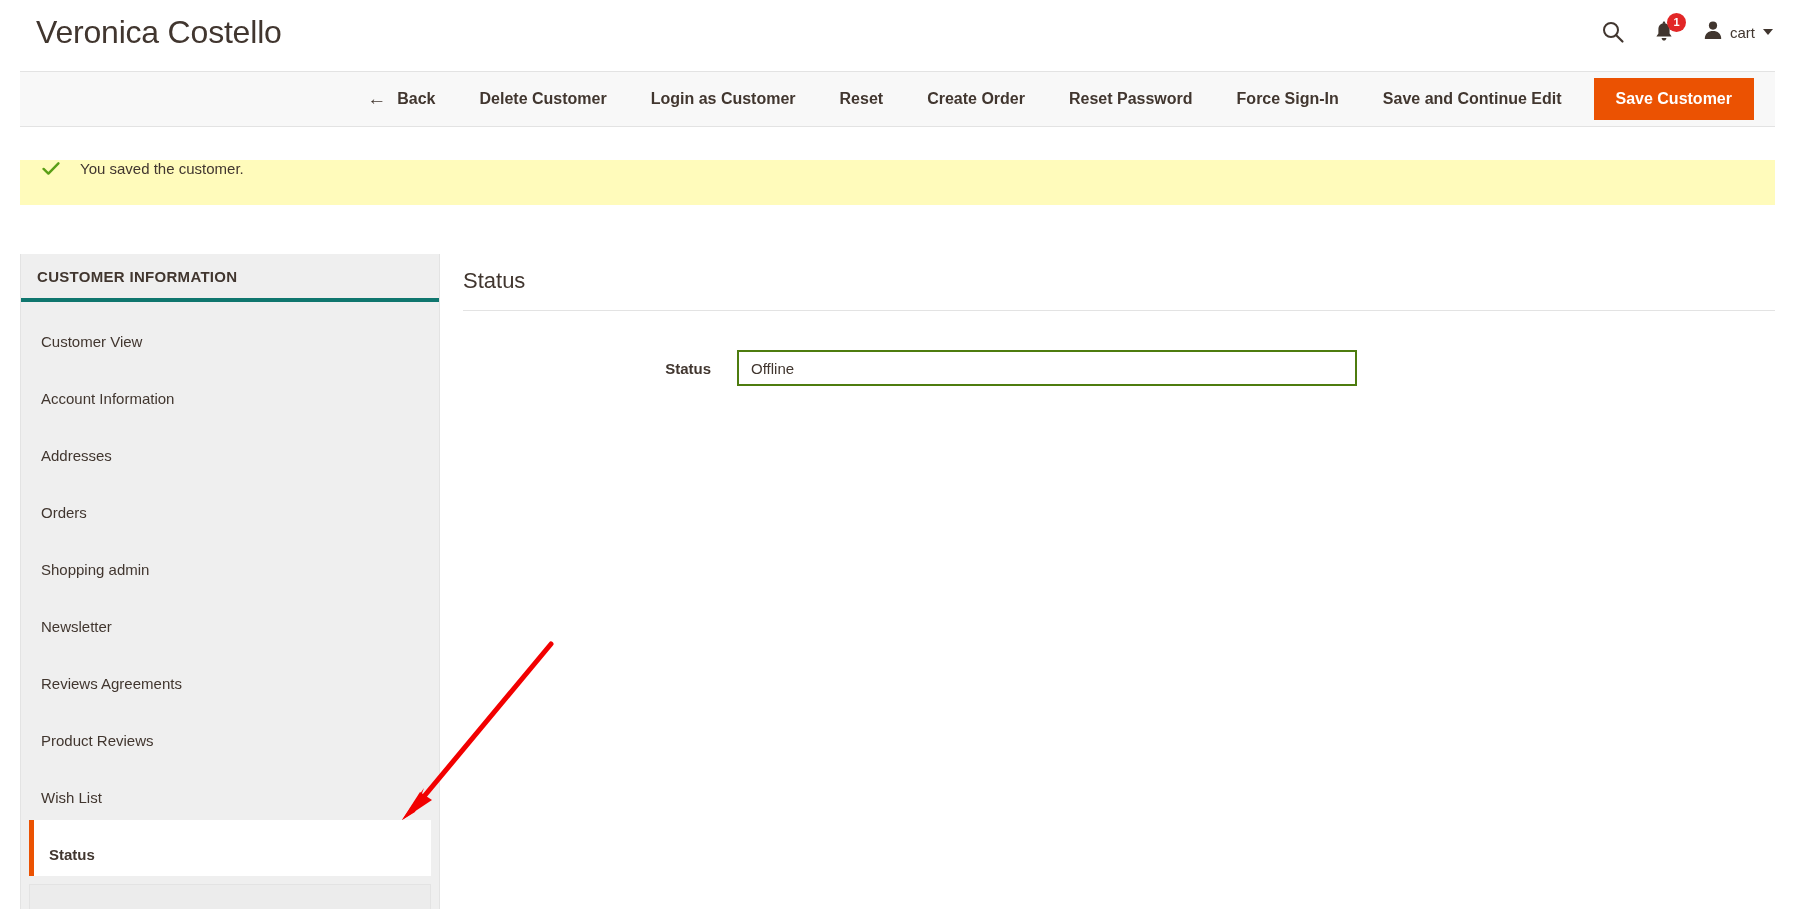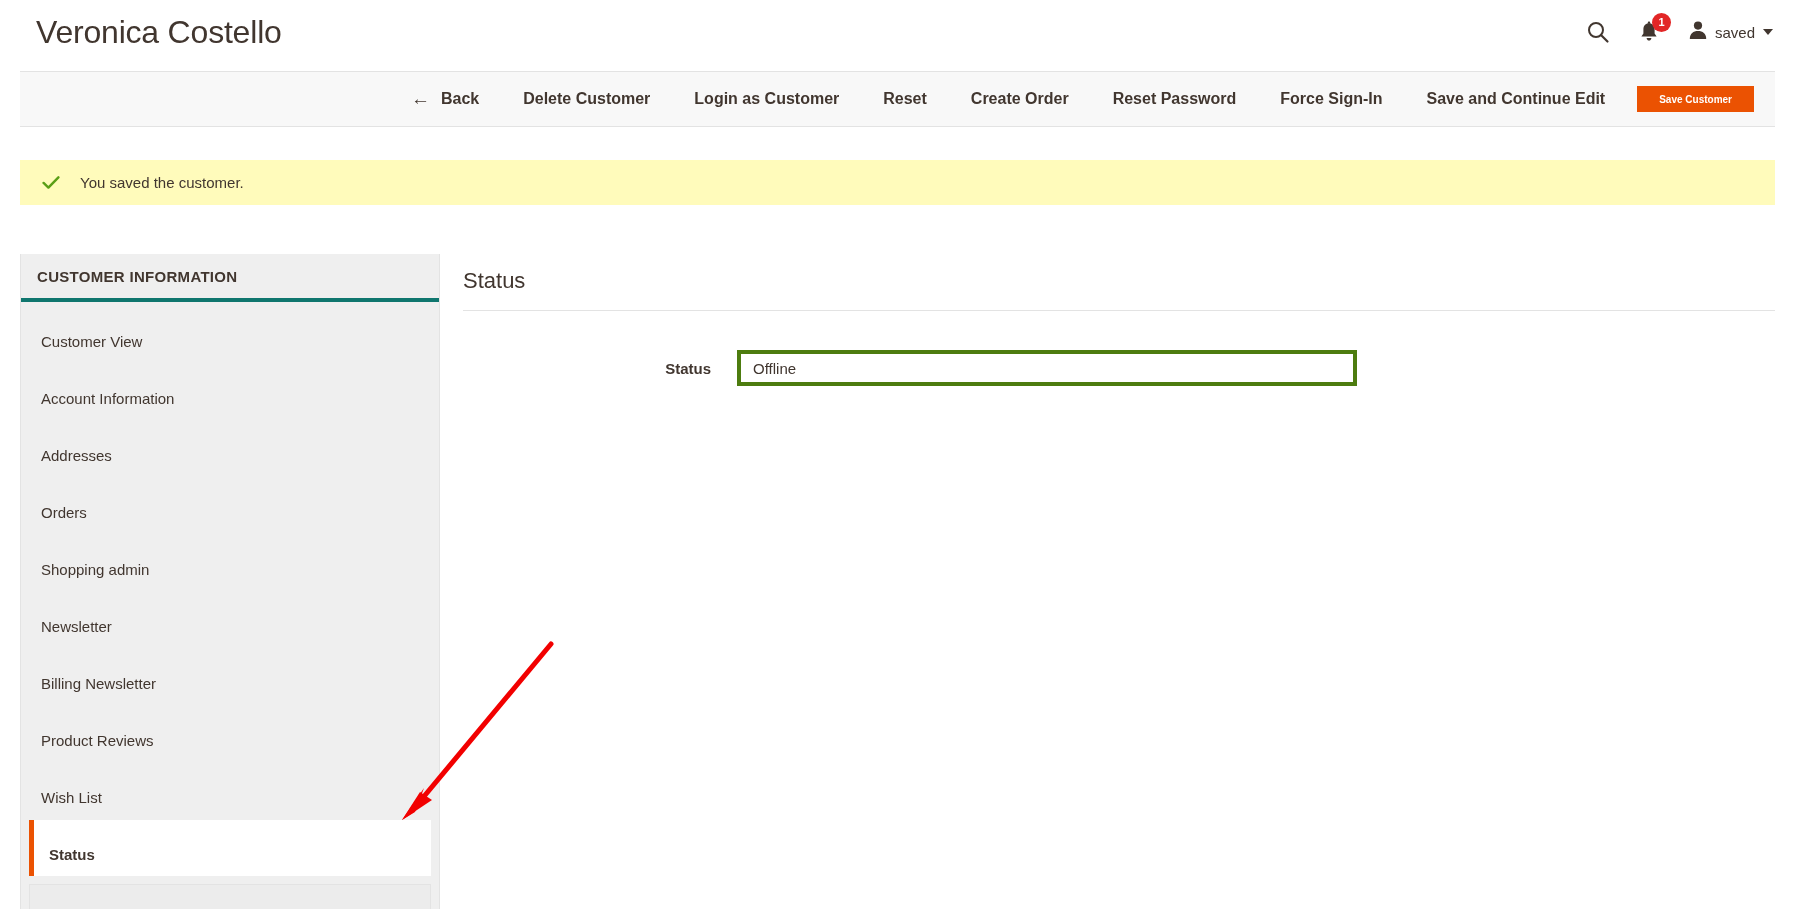--- a/index.html
+++ b/index.html
@@ -132,39 +132,39 @@
     font-size: 19px;
     font-weight: 400;
     line-height: 1;
     position: relative;
     top: -1px;
   }
 
   .tb-btn.primary {
     background: #eb5202;
     color: #ffffff;
-    height: 26px;
+    height: 42px;
     padding: 0 22px;
     margin-left: 10px;
     margin-right: 21px;
-    font-size: 10px;
+    font-size: 16px;
     font-weight: 600;
     border-radius: 0;
   }
 
   
   .message-success {
     position: absolute;
     top: 160px;
     left: 20px;
     width: 1755px;
     height: 45px;
     background: #fffbbb;
     display: flex;
-    align-items: center;
+    align-items: flex-start;
     padding-left: 22px;
     gap: 20px;
   }
   .check-icon {
     width: 18px;
     height: 18px;
     display: block;
   }
   .message-text {
     font-size: 15px;
@@ -261,21 +261,21 @@
     text-align: right;
     padding-right: 26px;
     font-size: 15px;
     font-weight: 700;
     color: #41362f;
   }
 
   .field-control {
     width: 620px;
     height: 36px;
-    border: 4px solid #4d7c0f;
+    border: 2px solid #4d7c0f;
     background: #ffffff;
     display: flex;
     align-items: center;
     padding-left: 12px;
     font-size: 15px;
     color: #41362f;
   }
 
   
   .annotation {
@@ -312,21 +312,21 @@
         <span class="notif-badge">1</span>
       </div>
 
       <div class="admin-area">
         <span>
           <svg width="20" height="20" viewBox="0 0 20 20">
             <circle cx="10" cy="5.6" r="4.1" fill="#41362f"></circle>
             <path d="M1.8 19 C1.8 13.6 5.4 11 10 11 C14.6 11 18.2 13.6 18.2 19 Z" fill="#41362f"></path>
           </svg>
         </span>
-        <span class="admin-name">saved</span>
+        <span class="admin-name">cart</span>
         <span class="caret-down"></span>
       </div>
 
     </div>
   </div>
 
   <div class="toolbar">
     <button class="tb-btn back-btn">
       <span class="back-arrow">←</span>
       <span>Back</span>
@@ -368,21 +368,21 @@
       <div class="sb-item">
         <span class="sb-label">Orders</span>
       </div>
       <div class="sb-item">
         <span class="sb-label">Shopping admin</span>
       </div>
       <div class="sb-item">
         <span class="sb-label">Newsletter</span>
       </div>
       <div class="sb-item">
-        <span class="sb-label">Billing Newsletter</span>
+        <span class="sb-label">Reviews Agreements</span>
       </div>
       <div class="sb-item">
         <span class="sb-label">Product Reviews</span>
       </div>
       <div class="sb-item">
         <span class="sb-label">Wish List</span>
       </div>
       <div class="sb-item active">
         <span class="sb-label">Status</span>
       </div>

